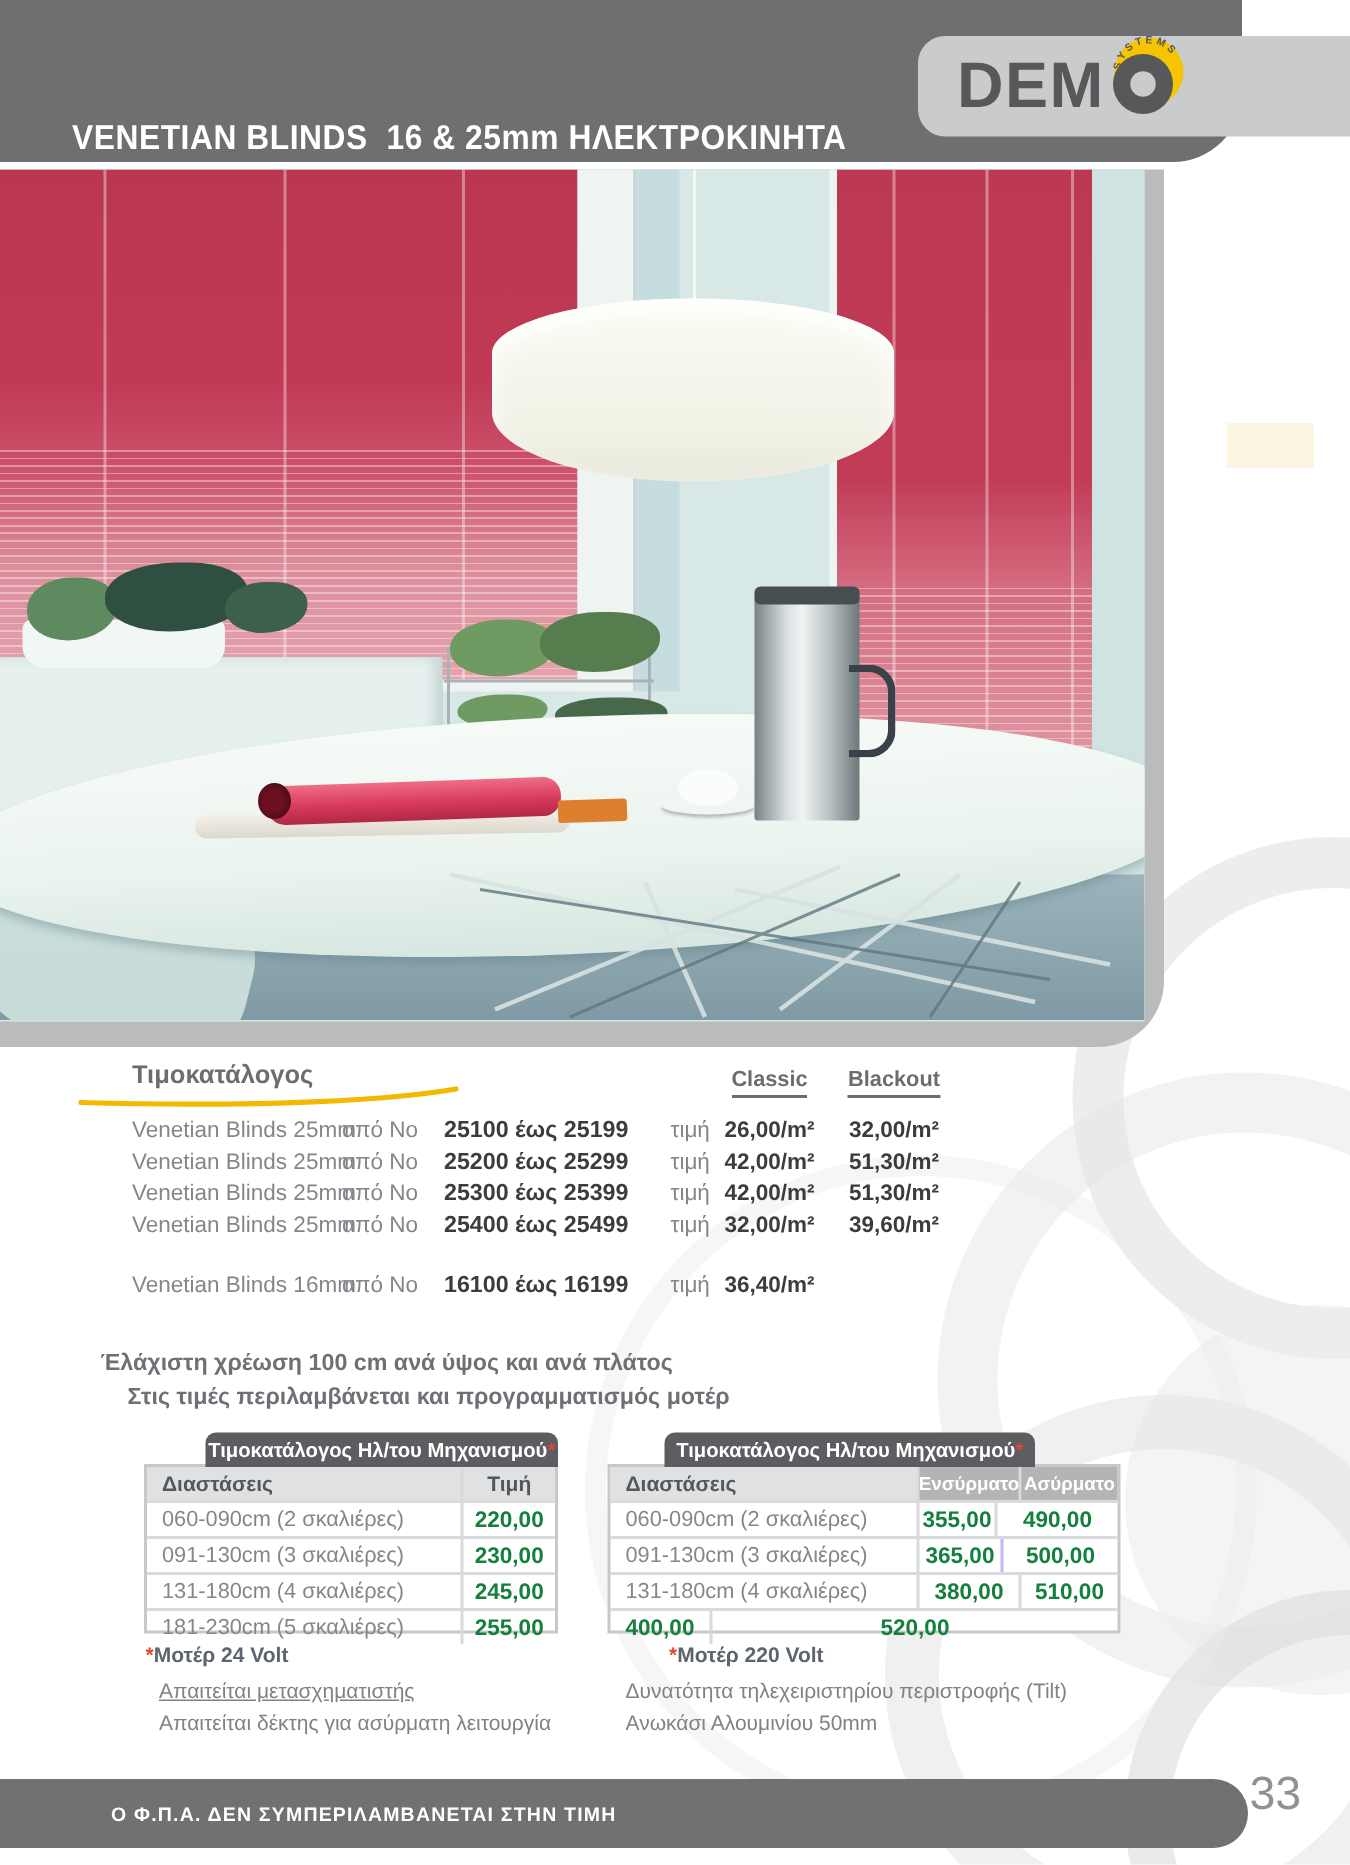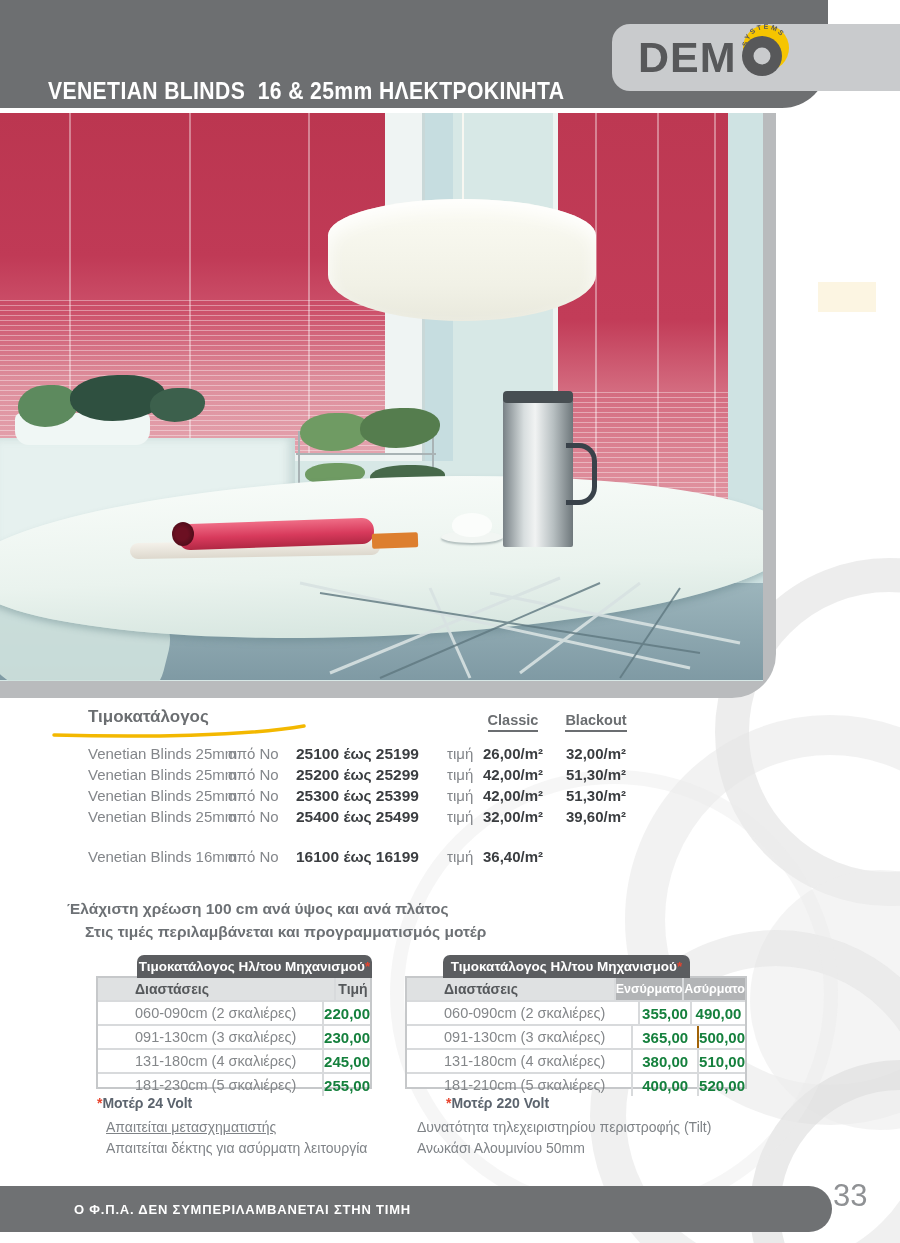--- a/index.html
+++ b/index.html
@@ -82,21 +82,21 @@
   .c-cls{left:478px;width:70px;text-align:center;font-weight:bold;color:#3a3d40;}
   .c-blk{left:558px;width:76px;text-align:center;font-weight:bold;color:#3a3d40;}
 
   .note{left:67px;font-size:15.5px;font-weight:bold;color:#6d7175;z-index:3;}
 
   
   .tbar{top:955px;height:23px;background:#5b5d60;border-radius:7px 7px 0 0;z-index:4;
         color:#fff;font-size:13.5px;font-weight:bold;text-align:center;line-height:23px;}
   .star{color:#e8442e;font-weight:bold;}
   .mtable{top:976px;height:113px;background:#fff;border:2px solid #c6c8ca;z-index:3;box-sizing:border-box;}
-  .mrow{display:flex;height:22px;border-top:2px solid #d8dadc;align-items:center;padding-left:27px;}
+  .mrow{display:flex;height:22px;border-top:2px solid #d8dadc;align-items:center;}
   .mrow:first-child{border-top:none;}
   .mhead{background:#dfe1e2;font-weight:bold;color:#55585b;}
   .cell{height:100%;display:flex;align-items:center;box-sizing:border-box;font-size:14.5px;}
   .cell-dim{padding-left:10px;color:#84878a;border-right:2px solid #d8dadc;}
   .mhead .cell-dim{color:#55585b;font-size:14px;}
   .cell-price{justify-content:center;font-weight:bold;color:#15803d;font-size:15px;}
   .cell-gray-head{background:#b2b4b6;color:#fff;font-size:12.5px;font-weight:bold;justify-content:center;}
   .fnote-title{font-size:14px;font-weight:bold;color:#5c646e;z-index:3;}
   .fnote-line{font-size:14px;color:#7f8387;z-index:3;line-height:20px;}
 
@@ -285,30 +285,29 @@
     <div class="cell cell-gray-head" style="width:68px;border-right:2px solid #d8dadc;">Ενσύρματο</div>
     <div class="cell cell-gray-head" style="flex:1;">Ασύρματο</div>
   </div>
   <div class="mrow">
     <div class="cell cell-dim" style="width:206px;">060-090cm (2 σκαλιέρες)</div>
     <div class="cell cell-price" style="width:52px;border-right:2px solid #d8dadc;">355,00</div>
     <div class="cell cell-price" style="flex:1;">490,00</div>
   </div>
   <div class="mrow">
     <div class="cell cell-dim" style="width:206px;">091-130cm (3 σκαλιέρες)</div>
-    <div class="cell cell-price" style="width:68px;border-right:2px solid #a16207;">365,00</div>
+    <div class="cell cell-price" style="width:56px;border-right:2px solid #c4b5fd;">365,00</div>
     <div class="cell cell-price" style="flex:1;">500,00</div>
   </div>
   <div class="mrow">
     <div class="cell cell-dim" style="width:206px;">131-180cm (4 σκαλιέρες)</div>
     <div class="cell cell-price" style="width:68px;border-right:2px solid #d8dadc;">380,00</div>
     <div class="cell cell-price" style="flex:1;">510,00</div>
   </div>
   <div class="mrow">
-    <div class="cell cell-dim" style="width:206px;">181-210cm (5 σκαλιέρες)</div>
     <div class="cell cell-price" style="width:68px;border-right:2px solid #d8dadc;">400,00</div>
     <div class="cell cell-price" style="flex:1;">520,00</div>
   </div>
 </div>
 
 <div class="abs fnote-title" style="left:97px;top:1095px;">
   <span class="star">*</span><span>Μοτέρ 24 Volt</span>
 </div>
 <div class="abs fnote-line" style="left:106px;top:1117px;text-decoration:underline;">Απαιτείται μετασχηματιστής</div>
 <div class="abs fnote-line" style="left:106px;top:1138px;">Απαιτείται δέκτης για ασύρματη λειτουργία</div>

